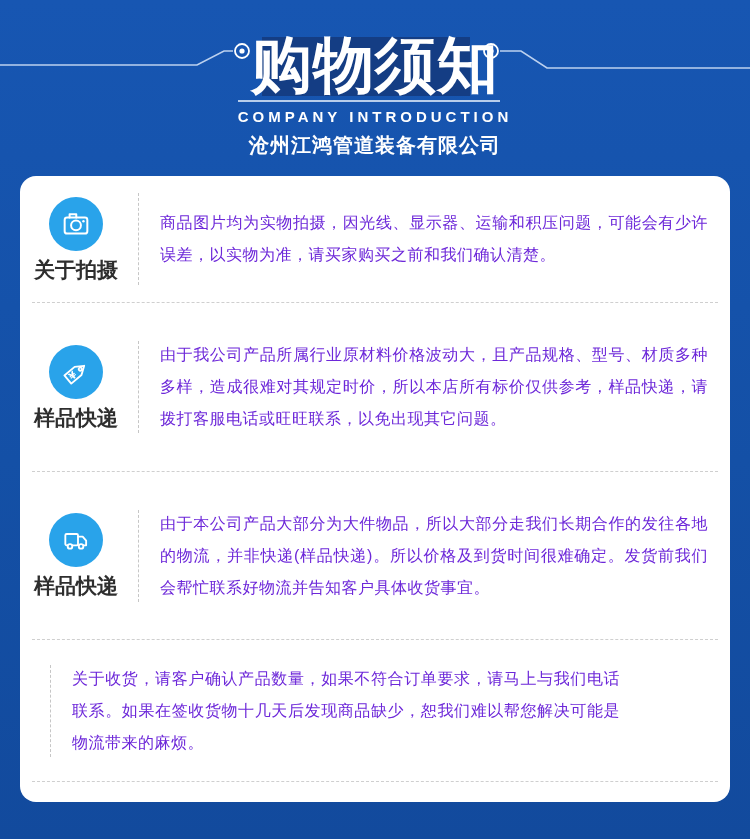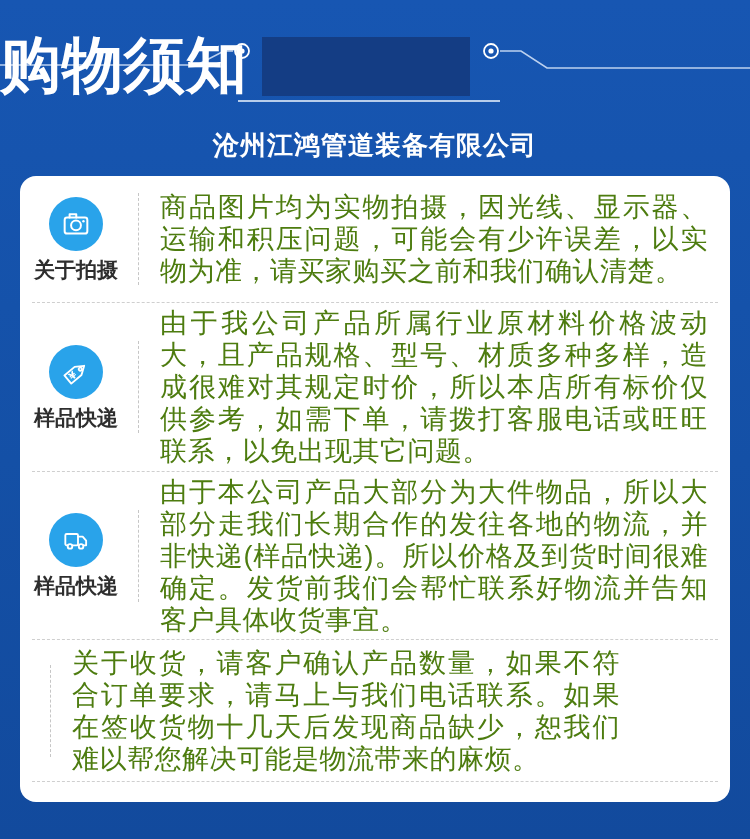--- a/index.html
+++ b/index.html
@@ -14,35 +14,35 @@
   }
   
   .header { position: relative; width: 750px; height: 176px; }
   .deco-svg { position: absolute; left: 0; top: 0; z-index: 2; }
   .title-backdrop {
     position: absolute; left: 262px; top: 37px; width: 208px; height: 59px;
     background: #143d84; z-index: 1;
   }
   .main-title {
     position: absolute; left: 0; right: 0; top: 33px; z-index: 3;
-    color: #ffffff; font-size: 61px; line-height: 64px;
+    text-align: center; color: #ffffff; font-size: 61px; line-height: 64px;
     font-weight: 700; letter-spacing: 1px;
   }
   .title-underline {
     position: absolute; left: 238px; top: 100px; width: 262px; height: 2px;
     background: rgba(238, 245, 255, 0.75); z-index: 3;
   }
   .sub-title {
     position: absolute; left: 0; right: 0; top: 108px; z-index: 3;
     text-align: center; color: #ffffff; font-size: 15px; line-height: 18px;
     font-weight: 700; letter-spacing: 4px;
   }
   .company-name {
     position: absolute; left: 0; right: 0; top: 130px; z-index: 3;
-    text-align: center; color: #ffffff; font-size: 26px; line-height: 30px;
+    text-align: center; color: #ffffff; font-size: 20px; line-height: 30px;
     font-weight: 700; letter-spacing: 1px;
   }
   
   .card {
     position: relative; margin: 0 20px; width: 710px; height: 626px;
     background: #ffffff; border-radius: 16px; padding-bottom: 20px;
   }
   .notice-row {
     display: flex; align-items: center;
     margin: 0 12px; border-bottom: 1px dashed #cfcfcf;
@@ -62,22 +62,22 @@
   .icon-label {
     margin-top: 7px; font-size: 21px; line-height: 24px; font-weight: 700;
     color: #2e2e2e; white-space: nowrap;
   }
   .v-dash {
     margin-left: 18px; width: 0; height: 92px;
     border-left: 1px dashed #c6c6c6; flex: 0 0 auto;
   }
   .notice-text {
     margin-left: 21px; width: 548px;
-    font-size: 27px; line-height: 32px; letter-spacing: 0.5px;
-    color: #4d7c0f; text-align: justify;
+    font-size: 16px; line-height: 32px; letter-spacing: 0.5px;
+    color: #6d28d9; text-align: justify;
   }
 </style>
 </head>
 <body>
 
 <div class="page">
 
   <div class="header">
     <div class="title-backdrop"></div>
 
@@ -89,20 +89,21 @@
         <circle cx="242" cy="51" r="2.6" fill="#ffffff"></circle>
       </g>
       <g>
         <circle cx="491" cy="51" r="7" fill="none" stroke="#ffffff" stroke-width="1.8"></circle>
         <circle cx="491" cy="51" r="2.6" fill="#ffffff"></circle>
       </g>
     </svg>
 
     <h1 class="main-title">购物须知</h1>
     <div class="title-underline"></div>
+    <div class="sub-title">COMPANY INTRODUCTION</div>
     <div class="company-name">沧州江鸿管道装备有限公司</div>
   </div>
 
   <div class="card">
 
     <section class="notice-row row-1">
       <div class="icon-col">
         <div class="icon-circle">
           <svg width="32" height="32" viewBox="0 0 24 24" fill="none" stroke="#ffffff" stroke-width="1.5" stroke-linejoin="round" stroke-linecap="round">
             <path d="M7.2 7.2 V4.6 H12.2 V7.2"></path>
@@ -124,21 +125,21 @@
             <g transform="rotate(-40 12 12.5)">
               <path d="M4 8.5 H14 L20 12.5 L14 16.5 H4 Z"></path>
               <circle cx="16.2" cy="12.5" r="1.2"></circle>
               <text x="6" y="15.2" font-size="7.5" fill="#ffffff" stroke="none" font-family="'DejaVu Sans', sans-serif" font-weight="bold">¥</text>
             </g>
           </svg>
         </div>
         <div class="icon-label">样品快递</div>
       </div>
       <div class="v-dash"></div>
-      <p class="notice-text">由于我公司产品所属行业原材料价格波动大，且产品规格、型号、材质多种多样，造成很难对其规定时价，所以本店所有标价仅供参考，如需下单，请拨打客服电话或旺旺联系，以免出现其它问题。</p>
+      <p class="notice-text">由于我公司产品所属行业原材料价格波动大，且产品规格、型号、材质多种多样，造成很难对其规定时价，所以本店所有标价仅供参考，样品快递，请拨打客服电话或旺旺联系，以免出现其它问题。</p>
     </section>
 
     <section class="notice-row row-3">
       <div class="icon-col">
         <div class="icon-circle">
           <svg width="32" height="32" viewBox="0 0 24 24" fill="none" stroke="#ffffff" stroke-width="1.4" stroke-linejoin="round" stroke-linecap="round">
             <rect x="4" y="7.5" width="9.5" height="8.5" rx="1"></rect>
             <path d="M13.5 9.5 H17 L19.6 12.5 V16 H13.5"></path>
             <circle cx="7.5" cy="16.8" r="1.7" fill="#29a3ea"></circle>
             <circle cx="15.8" cy="16.8" r="1.7" fill="#29a3ea"></circle>

